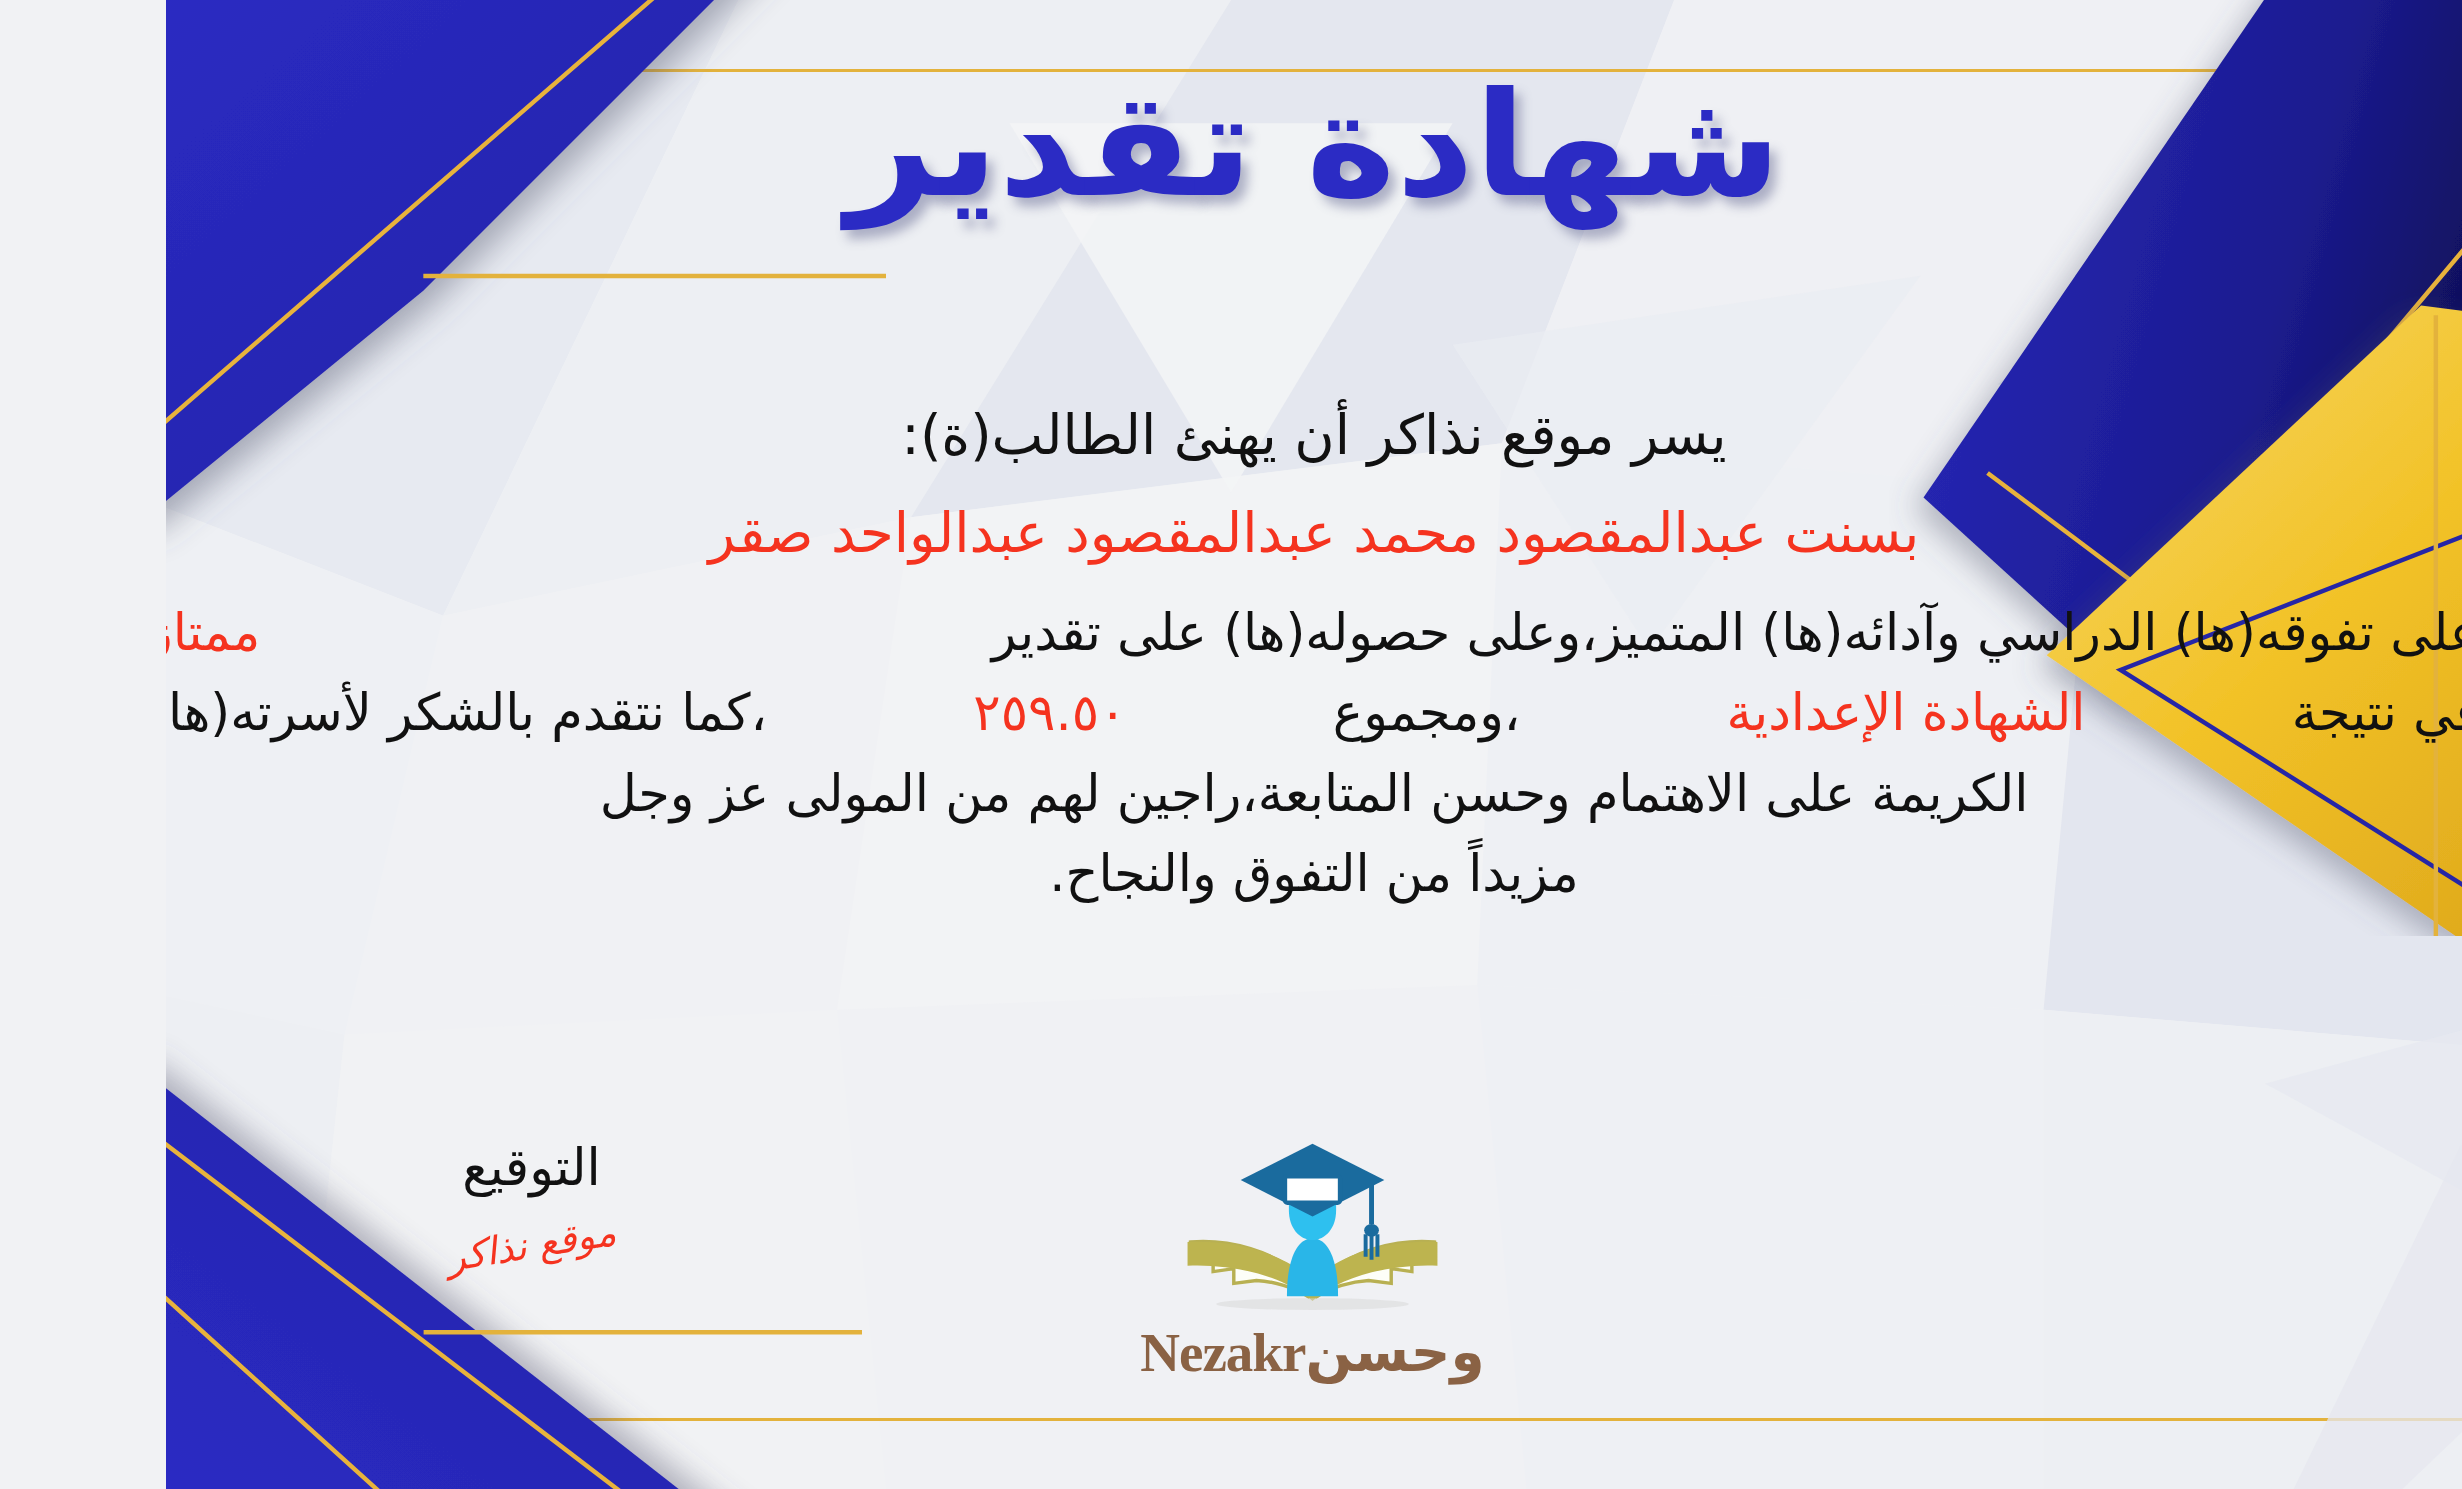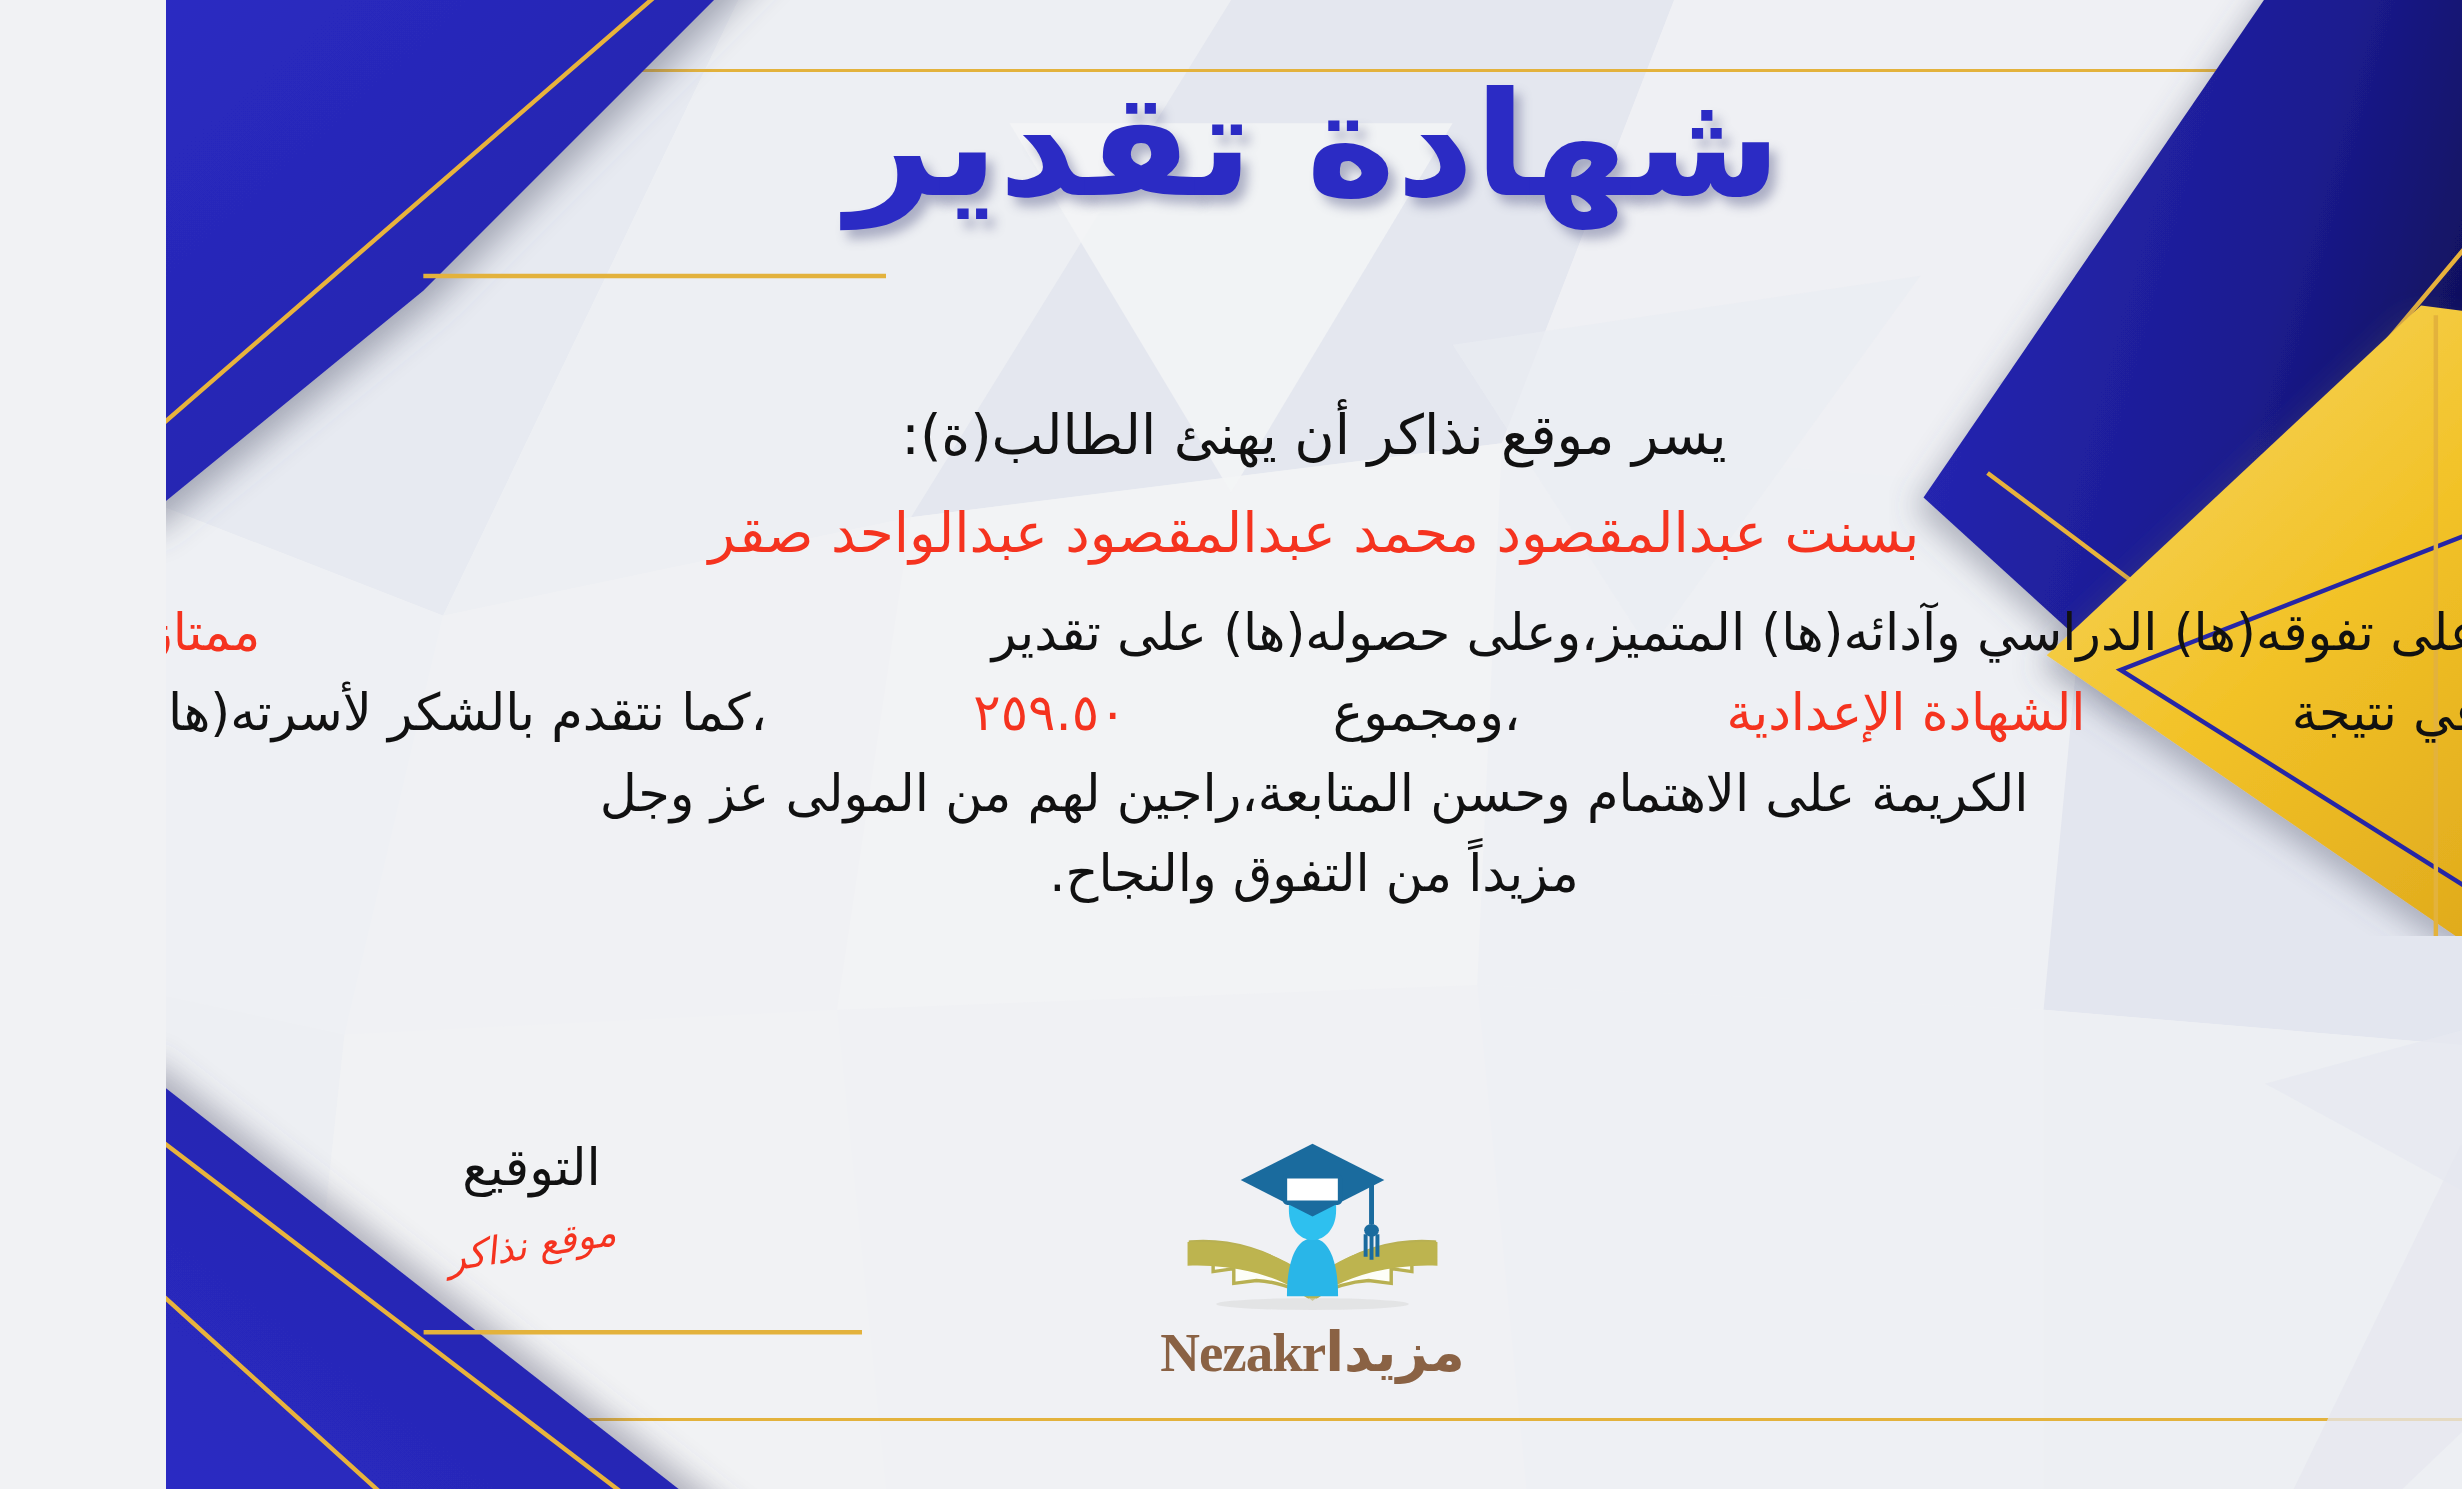--- a/index.html
+++ b/index.html
@@ -284,19 +284,19 @@
 
         <polygon points="310,52 456,126 310,200 164,126" fill="#1A6B9E"></polygon>
 
         <rect x="254" y="118" width="112" height="54" rx="5" fill="#FFFFFF" stroke="#1A6B9E" stroke-width="9"></rect>
 
         <path d="M 430,136 L 430,216" stroke="#1A6B9E" stroke-width="10" fill="none"></path>
         <ellipse cx="430" cy="228" rx="15" ry="13" fill="#1A6B9E"></ellipse>
         <path d="M 418,236 L 418,282 M 430,238 L 430,288 M 442,236 L 442,282" stroke="#1A6B9E" stroke-width="8" fill="none"></path>
       </svg>
       <div class="logo-word">
-        <span>مزيدا</span><span class="latin">Nezakr</span>
+        <span>وحسن</span><span class="latin">Nezakr</span>
       </div>
     </div>
 
   </div>
 </div>
 
 
 </body></html>

